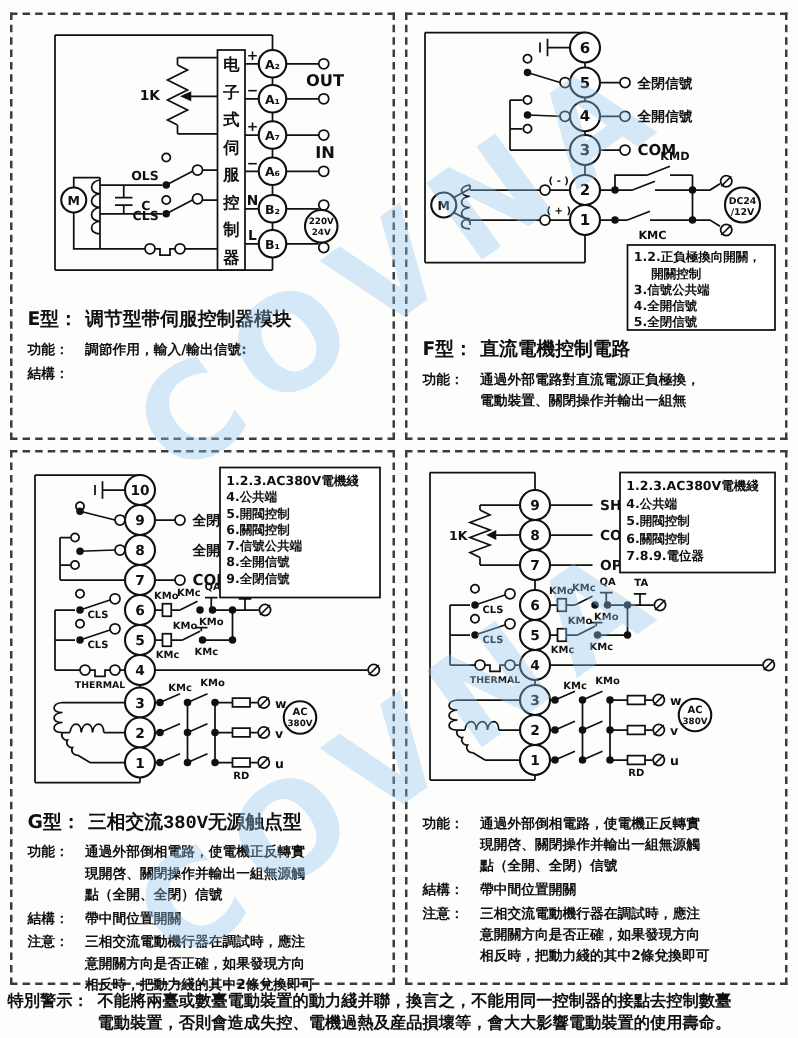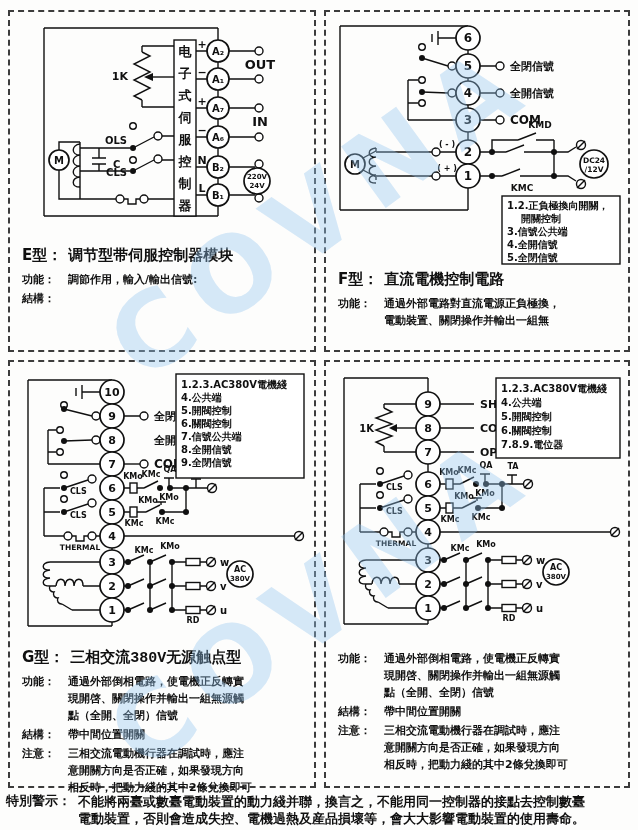--- a/index.html
+++ b/index.html
@@ -20,21 +20,21 @@
   .tlabel{flex:0 0 46px;}
   .titlerow{display:flex;font-size:15px;font-weight:bold;margin-bottom:6px;align-items:flex-end;}
   .titlerow .tname{margin-left:6px;font-family:Liberation Mono, monospace;}
   .wm{position:absolute;left:-40px;width:720px;text-align:center;
       font-size:104px;font-weight:bold;letter-spacing:16px;
       color:rgba(148,196,238,0.38);transform:rotate(-36deg);
       pointer-events:none;z-index:9;}
   #wm1{top:150px;} #wm2{top:540px;}
   #warning{position:absolute;left:6px;top:793px;width:628px;display:flex;
            font-size:13px;font-weight:bold;line-height:17px;}
-  #warning .wlabel{flex:0 0 72px;font-family:Liberation Mono, monospace;}
+  #warning .wlabel{flex:0 0 72px;}
 </style>
 </head>
 <body>
 
 <svg width="0" height="0" style="position:absolute">
   <defs>
     <g id="phi">
         <circle r="4.5" fill="#fff" stroke="#101010" stroke-width="1.4"></circle>
         <line x1="-4" y1="4" x2="4" y2="-4" stroke="#101010" stroke-width="1.4"></line>
       </g>

